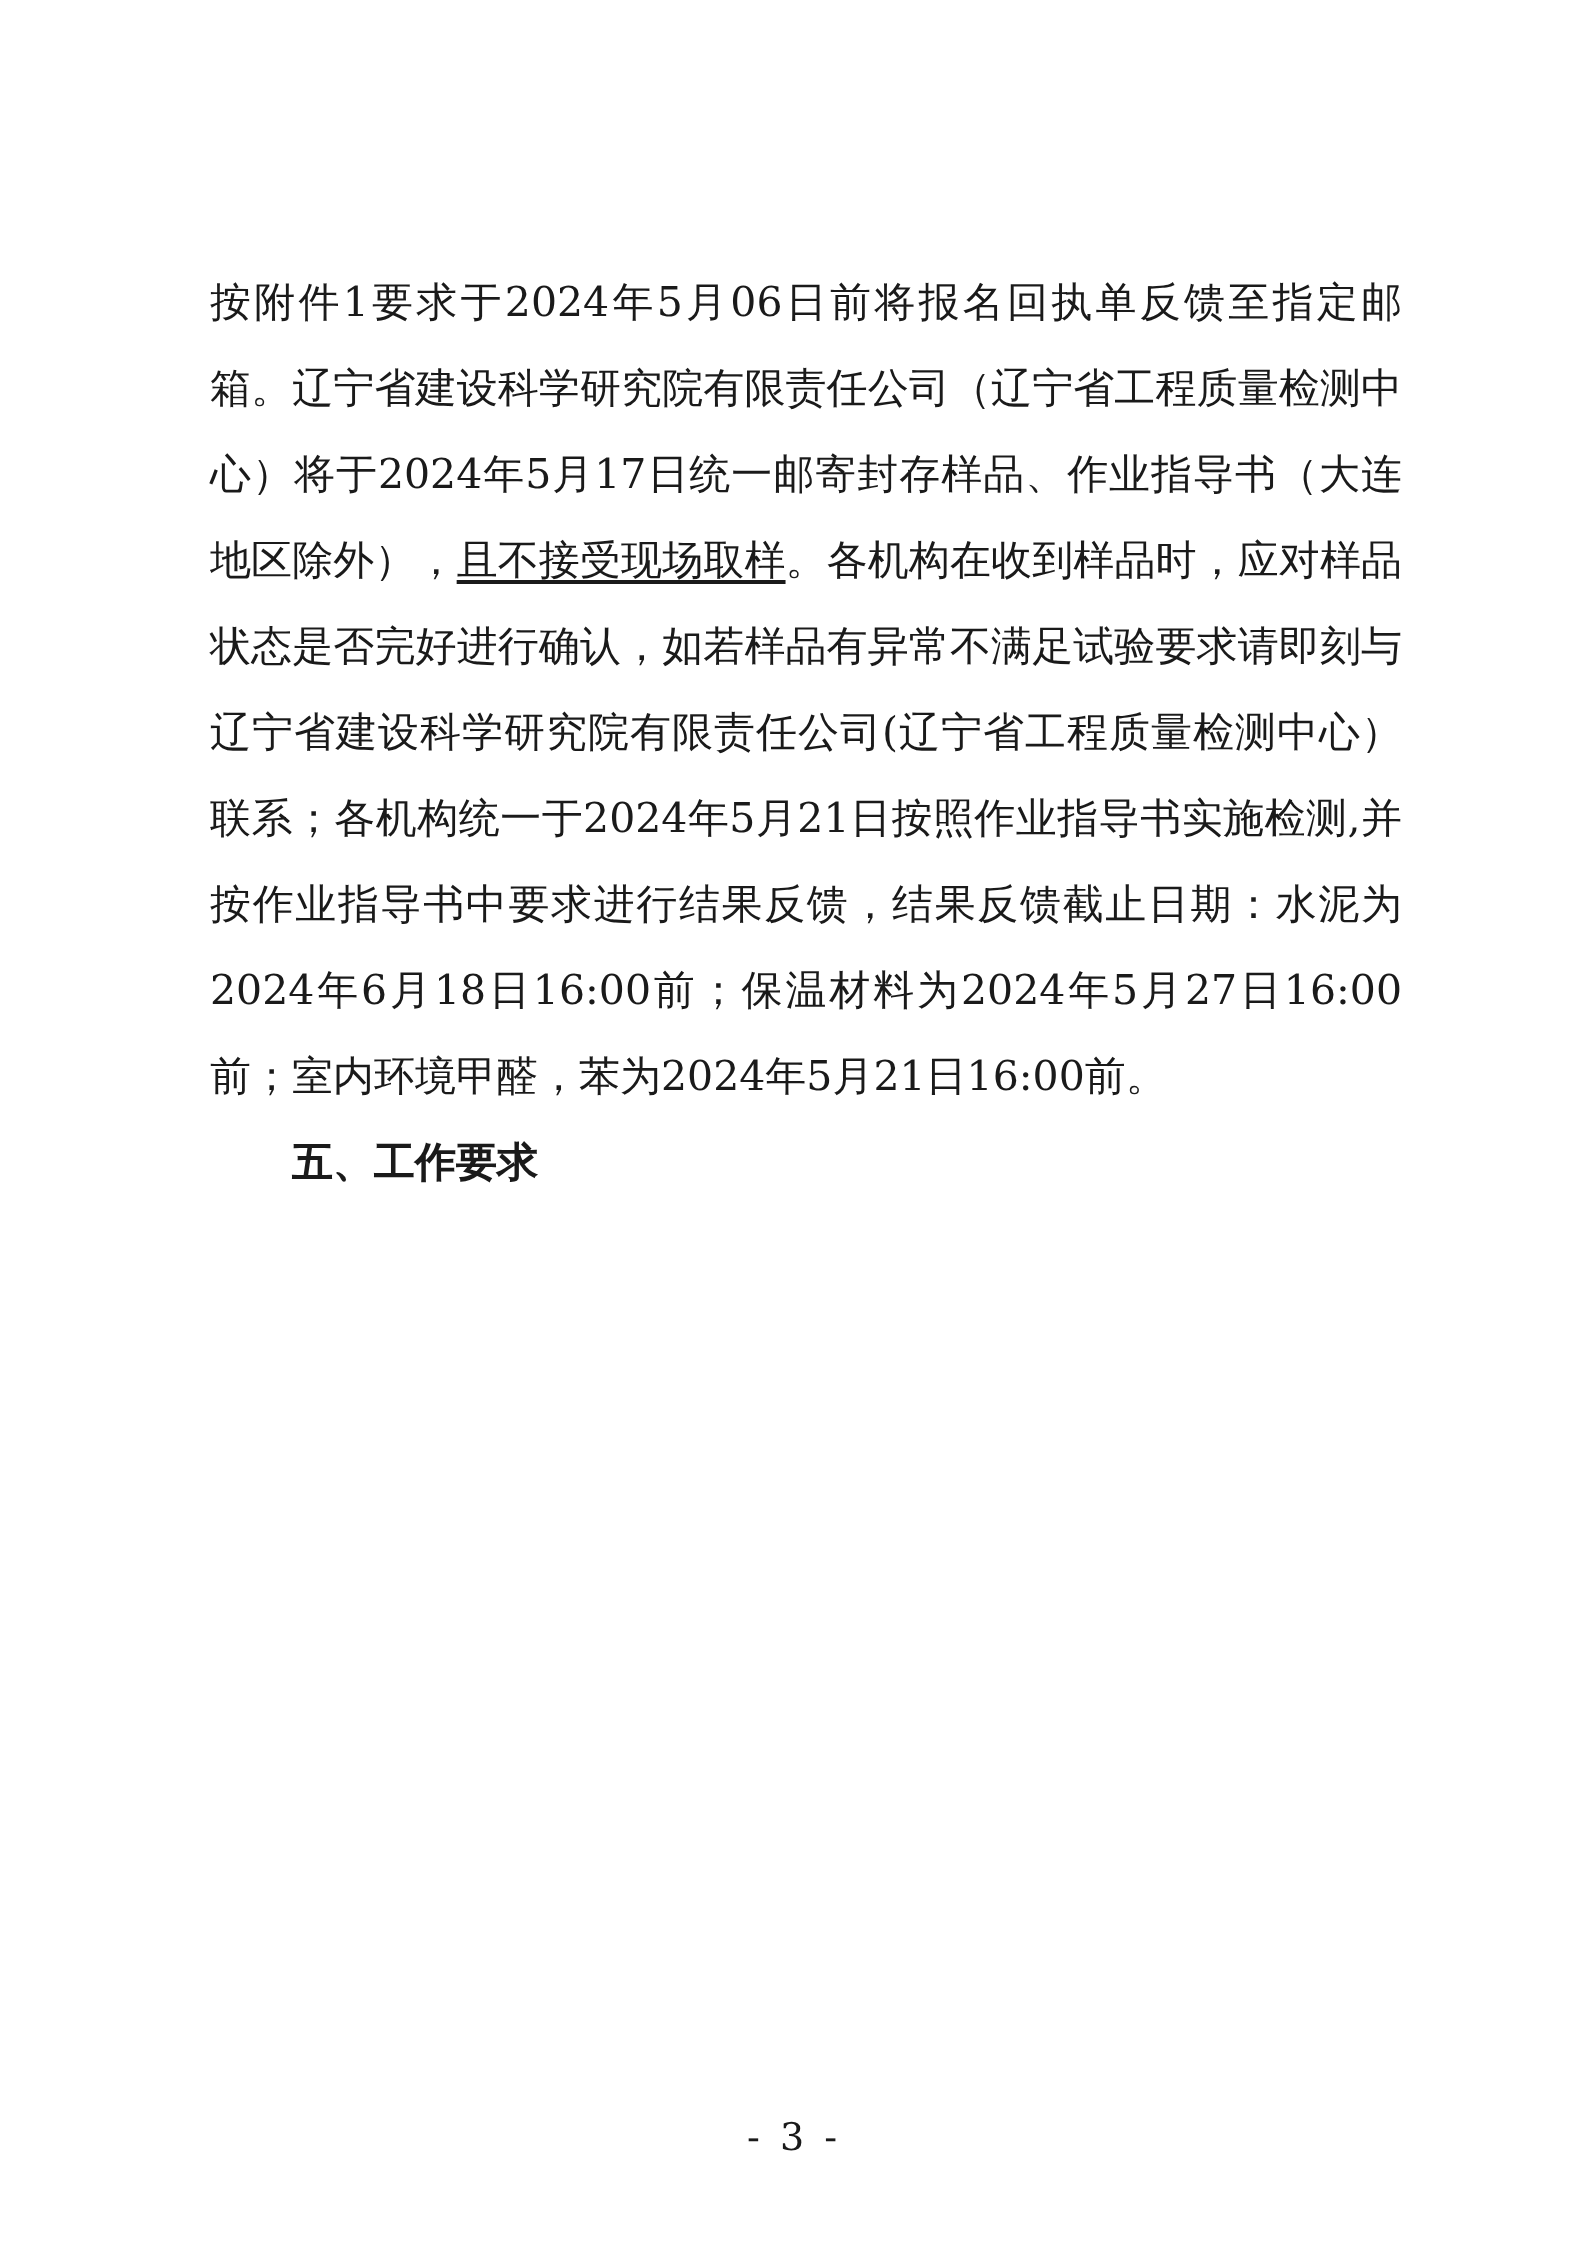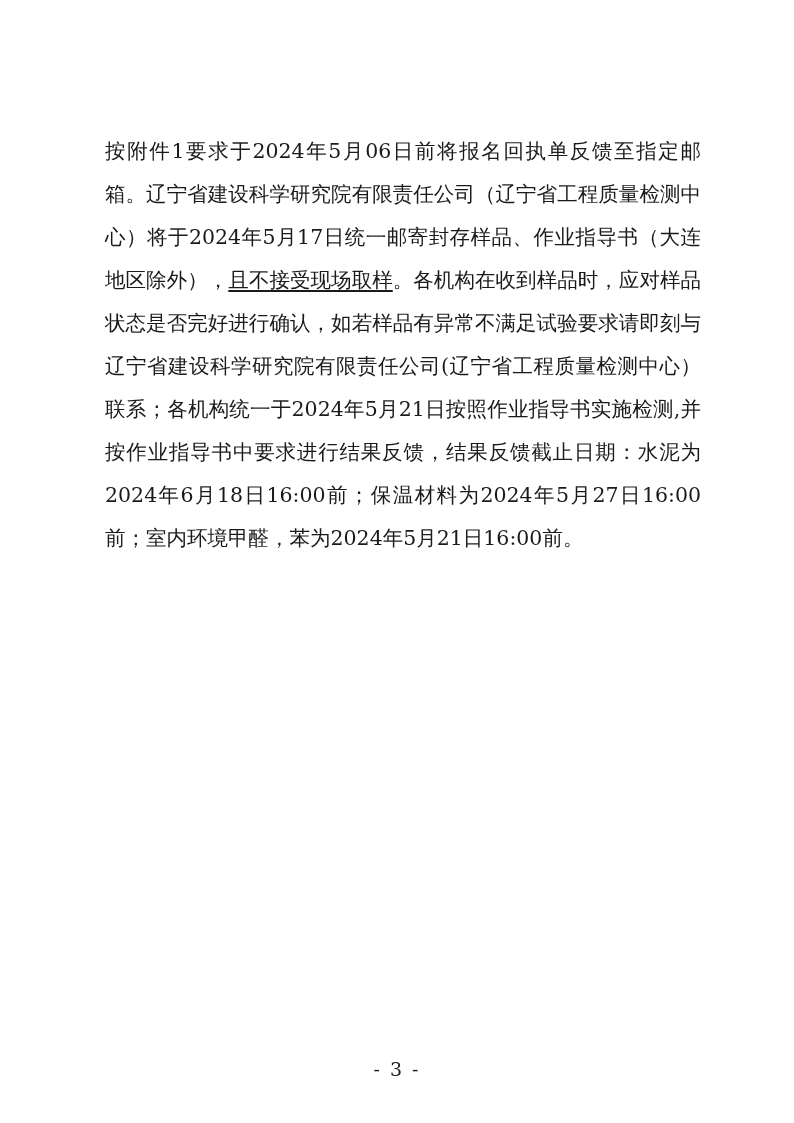--- a/index.html
+++ b/index.html
@@ -62,18 +62,19 @@
 </style>
 </head>
 <body>
 
 <div class="page">
   <div class="body-area">
 
     <p class="para"><span>按附件1要求于2024年5月06日前将报名回执单反馈至指定邮箱。辽宁省建设科学研究院有限责任公司（辽宁省工程质量检测中心）将于2024年5月17日统一邮寄封存样品、作业指导书（大连地区除外），</span><span class="underline">且不接受现场取样</span><span>。各机构在收到样品时，应对样品状态是否完好进行确认，如若样品有异常不满足试验要求请即刻与辽宁省建设科学研究院有限责任公司(辽宁省工程质量检测中心）联系；各机构统一于2024年5月21日按照作业指导书实施检测,并按作业指导书中要求进行结果反馈，结果反馈截止日期：水泥为2024年6月18日16:00前；保温材料为2024年5月27日16:00前；室内环境甲醛，苯为2024年5月21日16:00前。</span></p>
 
 
+    <p class="heading">五、工作要求</p>
 
 
   </div>
 
   <div class="pagenum">- 3 -</div>
 </div>
 
 </body></html>

